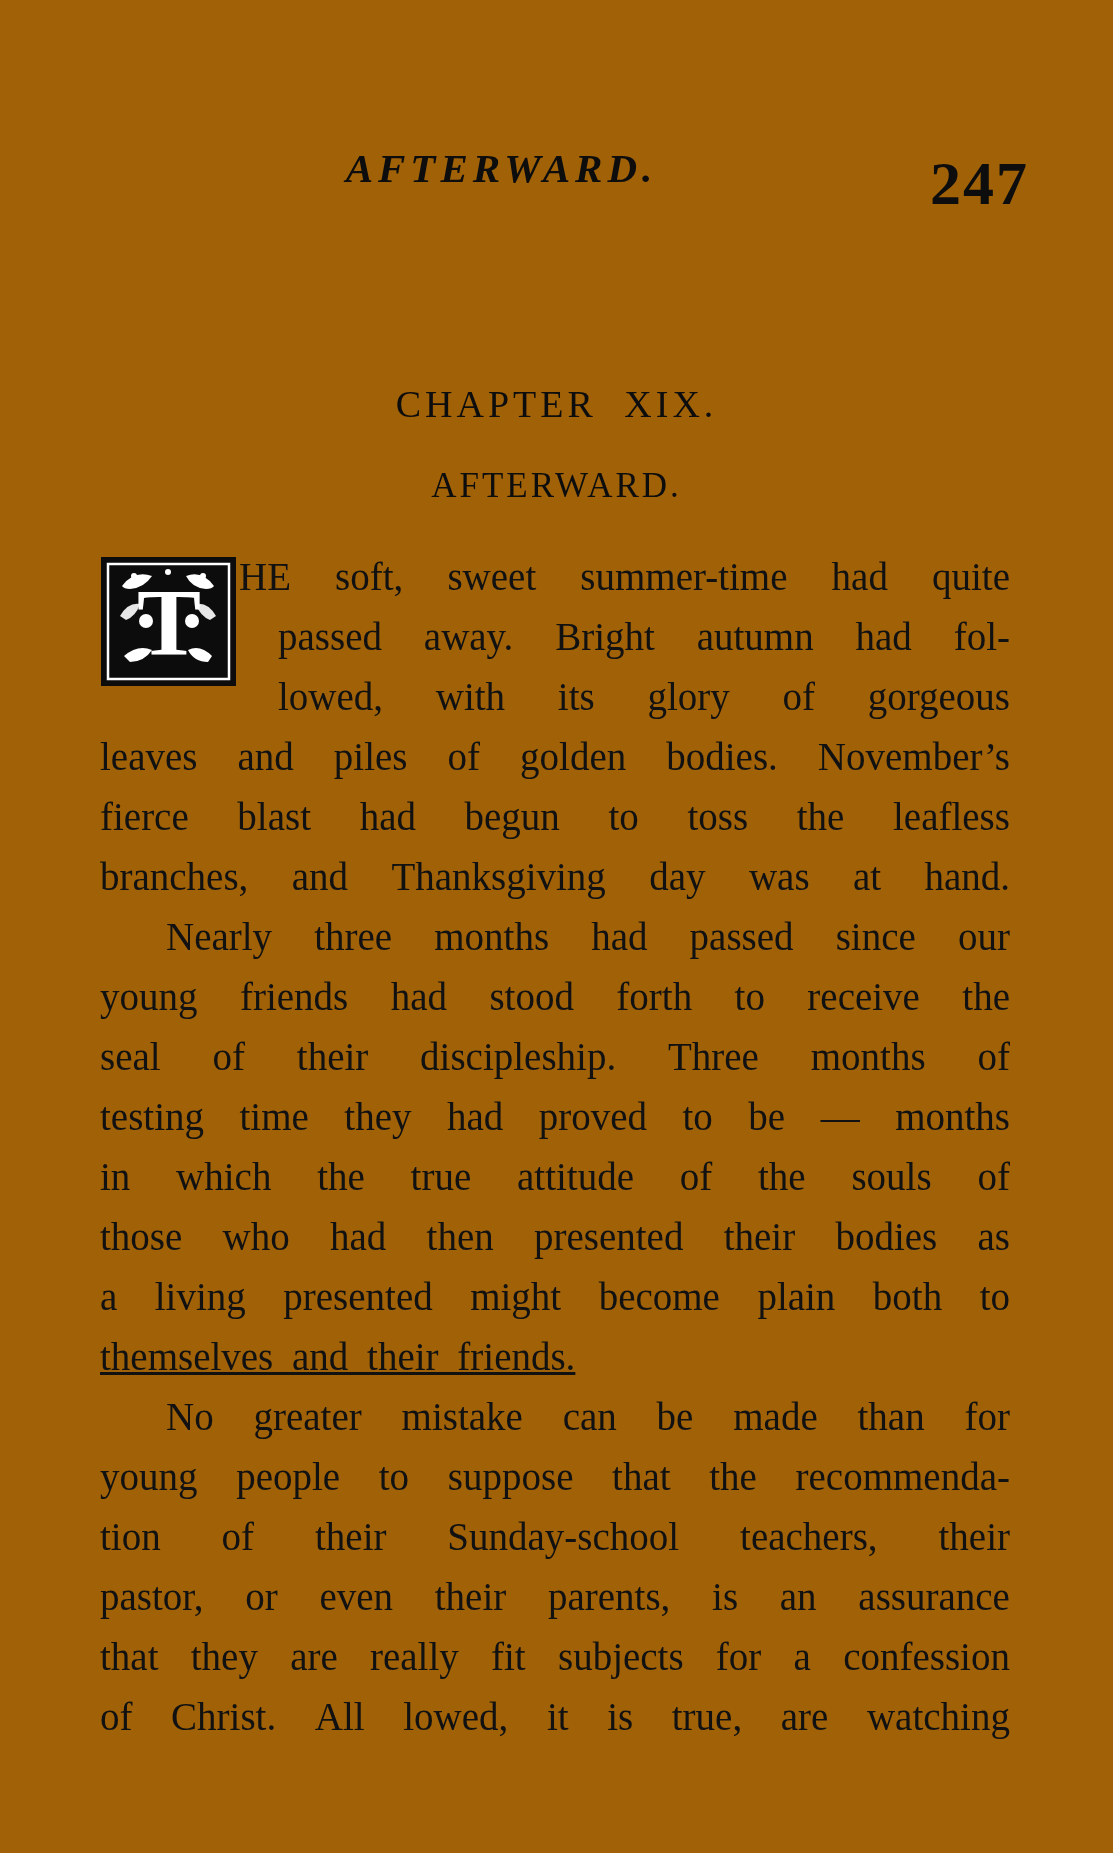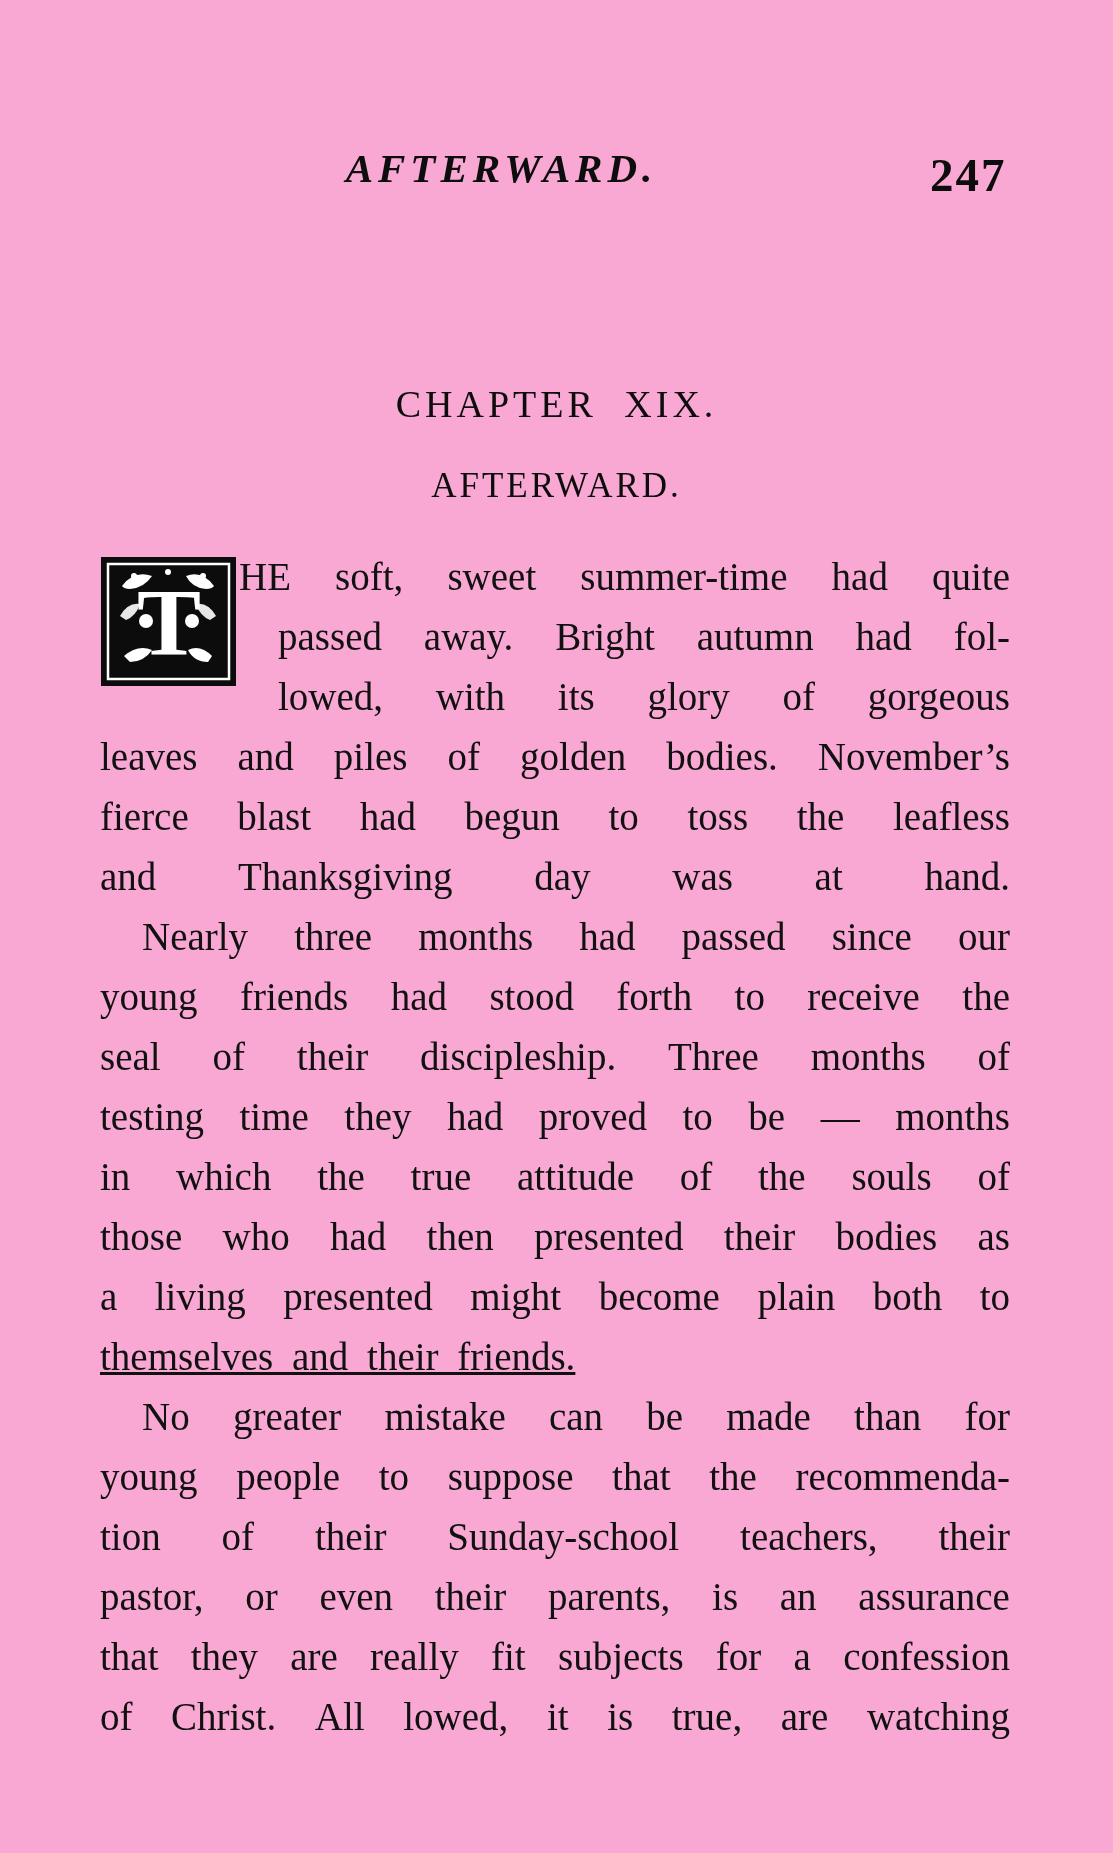--- a/index.html
+++ b/index.html
@@ -1,33 +1,33 @@
 <!DOCTYPE html>
 <html><head>
 <meta charset="utf-8">
 <style>
   html,body{margin:0;padding:0;background:#ffffff;}
   .page{
     position:relative;
     width:1113px;height:1853px;
-    background:#f9a8d4;
+    background:#a16207;
     font-family:"Liberation Serif", serif;
     color:#0e0e0e;
     overflow:hidden;
   }
   .running-title{
     position:absolute;top:144px;left:0;right:110px;
     text-align:center;
     font-style:italic;font-weight:bold;
     font-size:41px;letter-spacing:5px;
     color:#0d0d0d;
   }
   .page-number{
     position:absolute;top:148px;left:930px;
-    font-weight:bold;font-size:47px;letter-spacing:2px;
+    font-weight:bold;font-size:62px;letter-spacing:2px;
     color:#0d0d0d;
   }
   .chapter-heading{
     position:absolute;top:382px;left:0;right:0;
     text-align:center;
     font-size:38px;letter-spacing:4px;word-spacing:14px;
     color:#0d0d0d;
   }
   .chapter-subtitle{
     position:absolute;top:466px;left:0;right:0;
@@ -51,21 +51,21 @@
   .line.just{
     display:flex;
     justify-content:space-between;
     align-items:baseline;
   }
   .line.noj{
     display:block;text-align:left;word-spacing:9px;text-decoration:underline;
   }
   .line.dc1{margin-left:139px;}
   .line.dc2{margin-left:178px;}
-  .line.para{margin-left:42px;}
+  .line.para{margin-left:66px;}
 </style>
 </head>
 <body>
 
 <div class="page">
 
   <div class="running-title">AFTERWARD.</div>
 
   <div class="page-number">247</div>
 
@@ -132,20 +132,21 @@
         <span>fierce</span>
         <span>blast</span>
         <span>had</span>
         <span>begun</span>
         <span>to</span>
         <span>toss</span>
         <span>the</span>
         <span>leafless</span>
       </div>
       <div class="line just">
+        <span>branches,</span>
         <span>and</span>
         <span>Thanksgiving</span>
         <span>day</span>
         <span>was</span>
         <span>at</span>
         <span>hand.</span>
       </div>
       <div class="line just para">
         <span>Nearly</span>
         <span>three</span>

